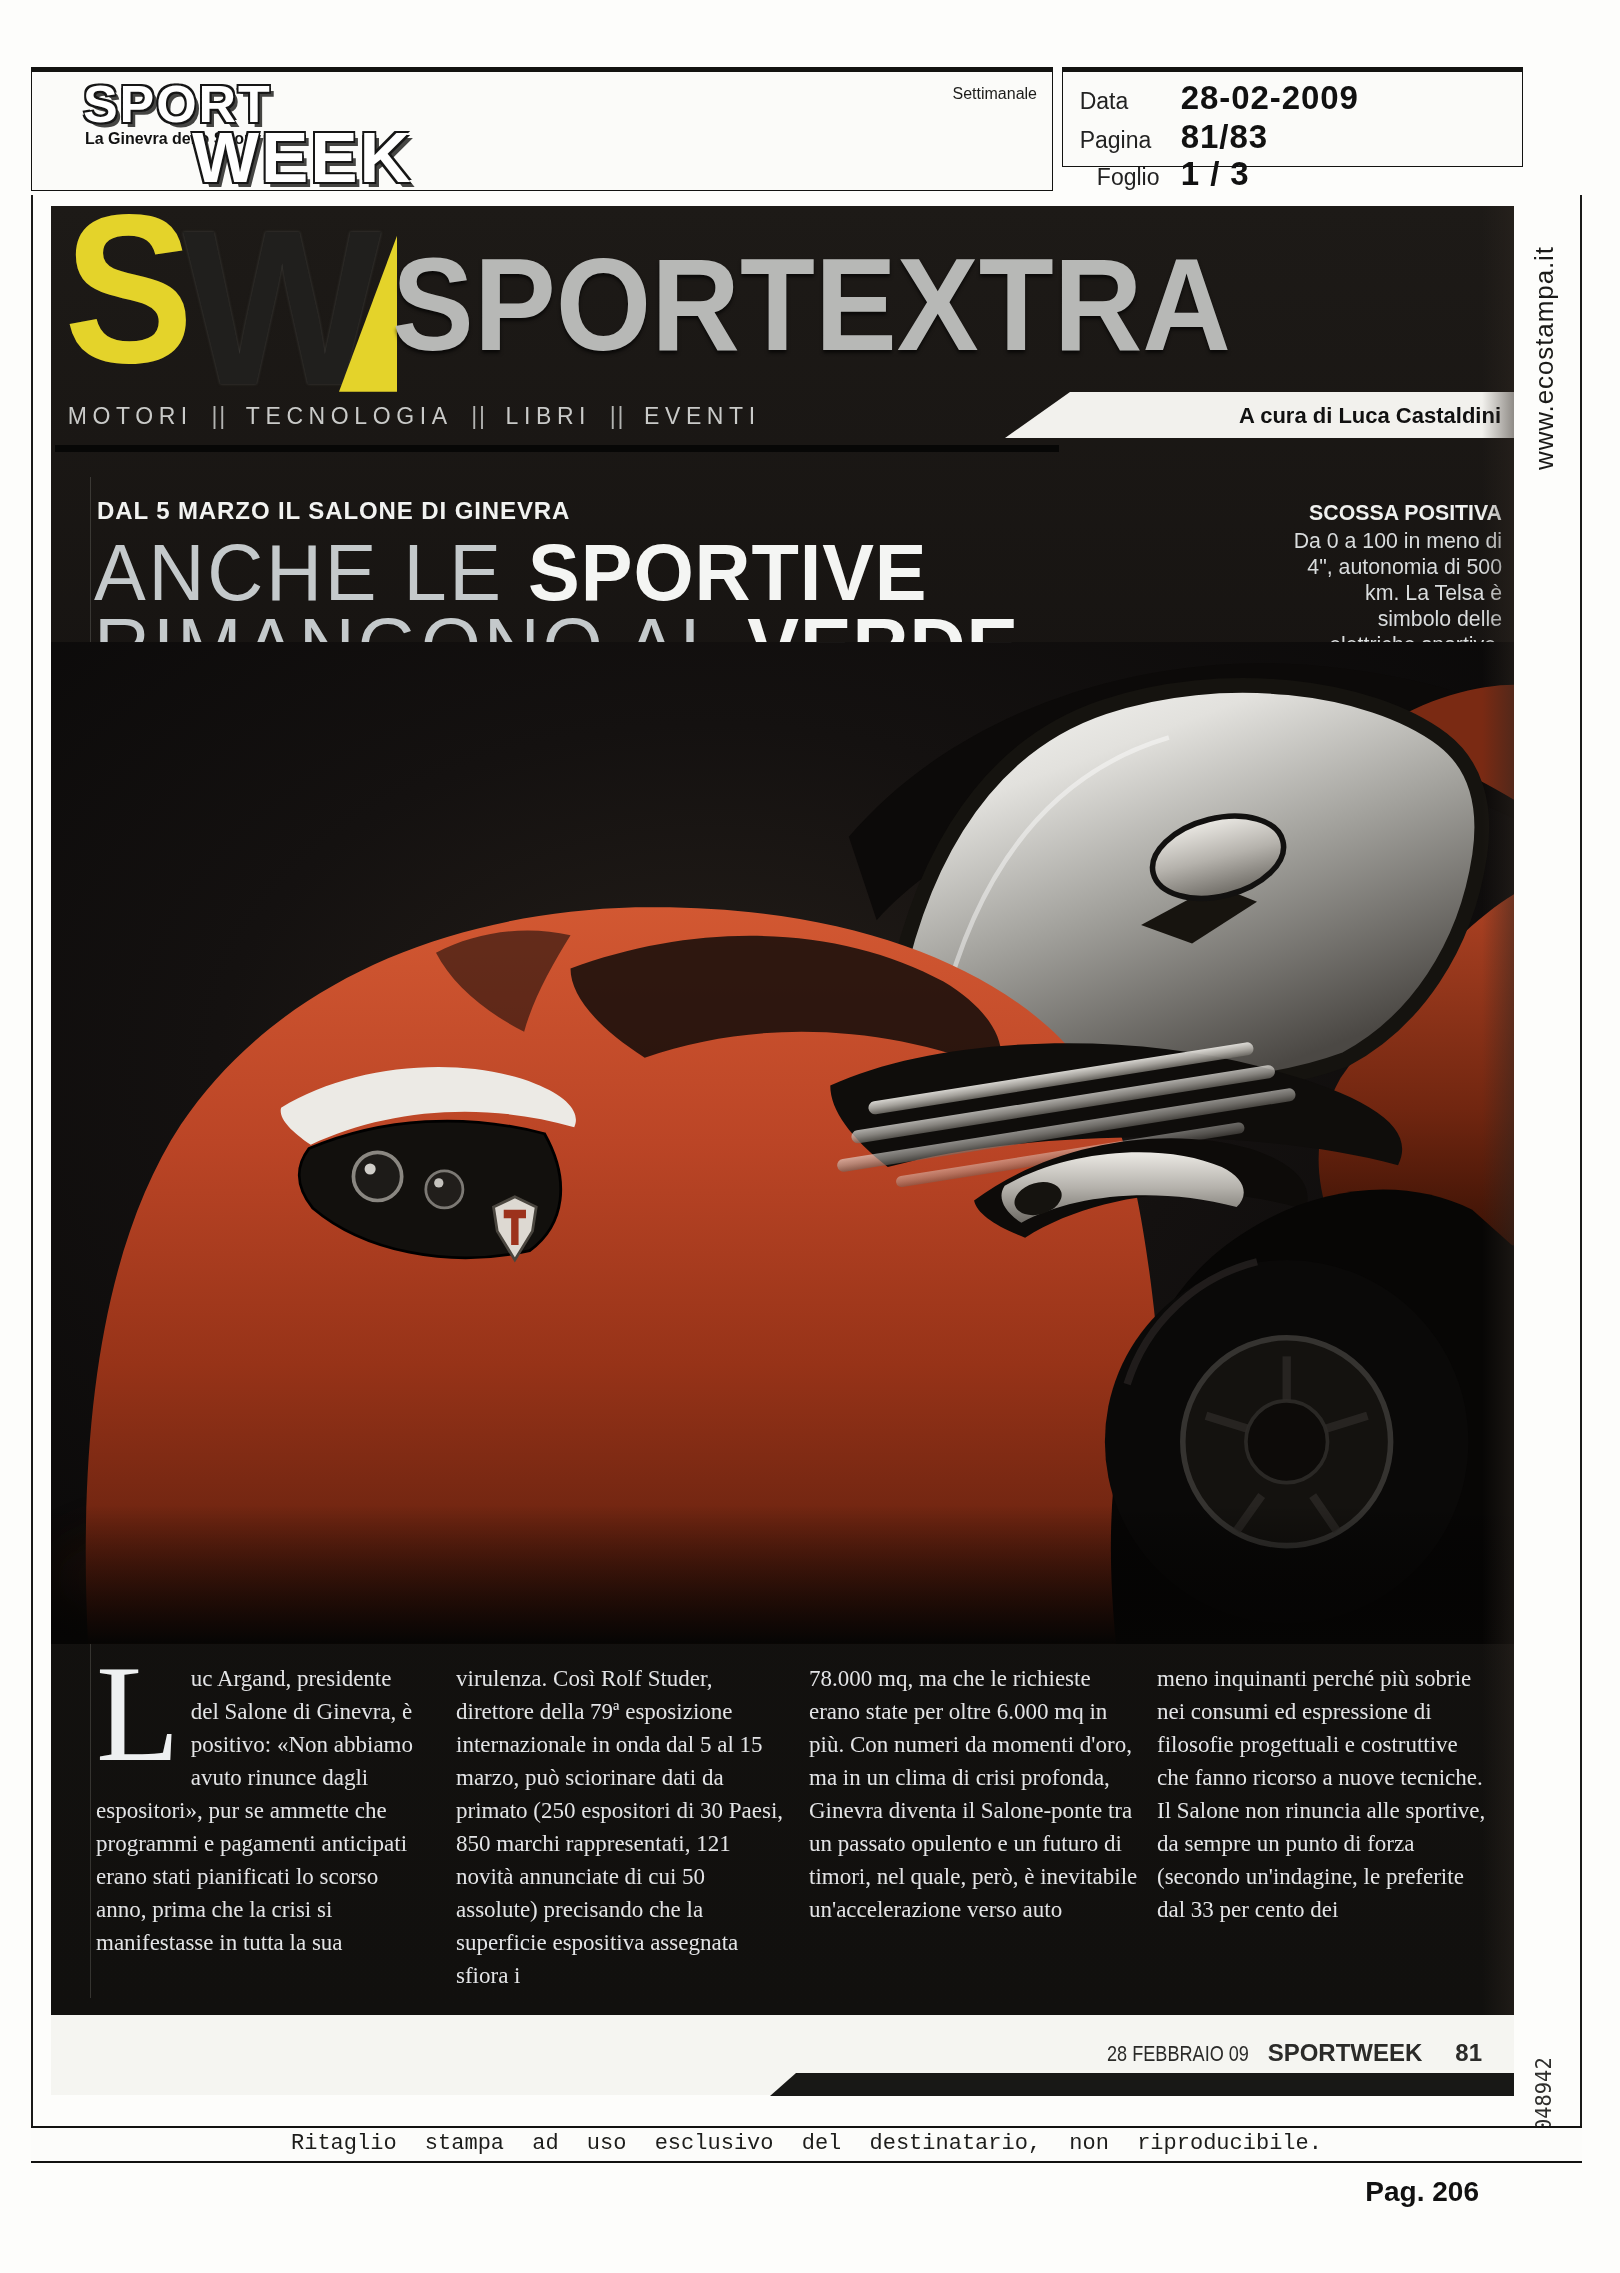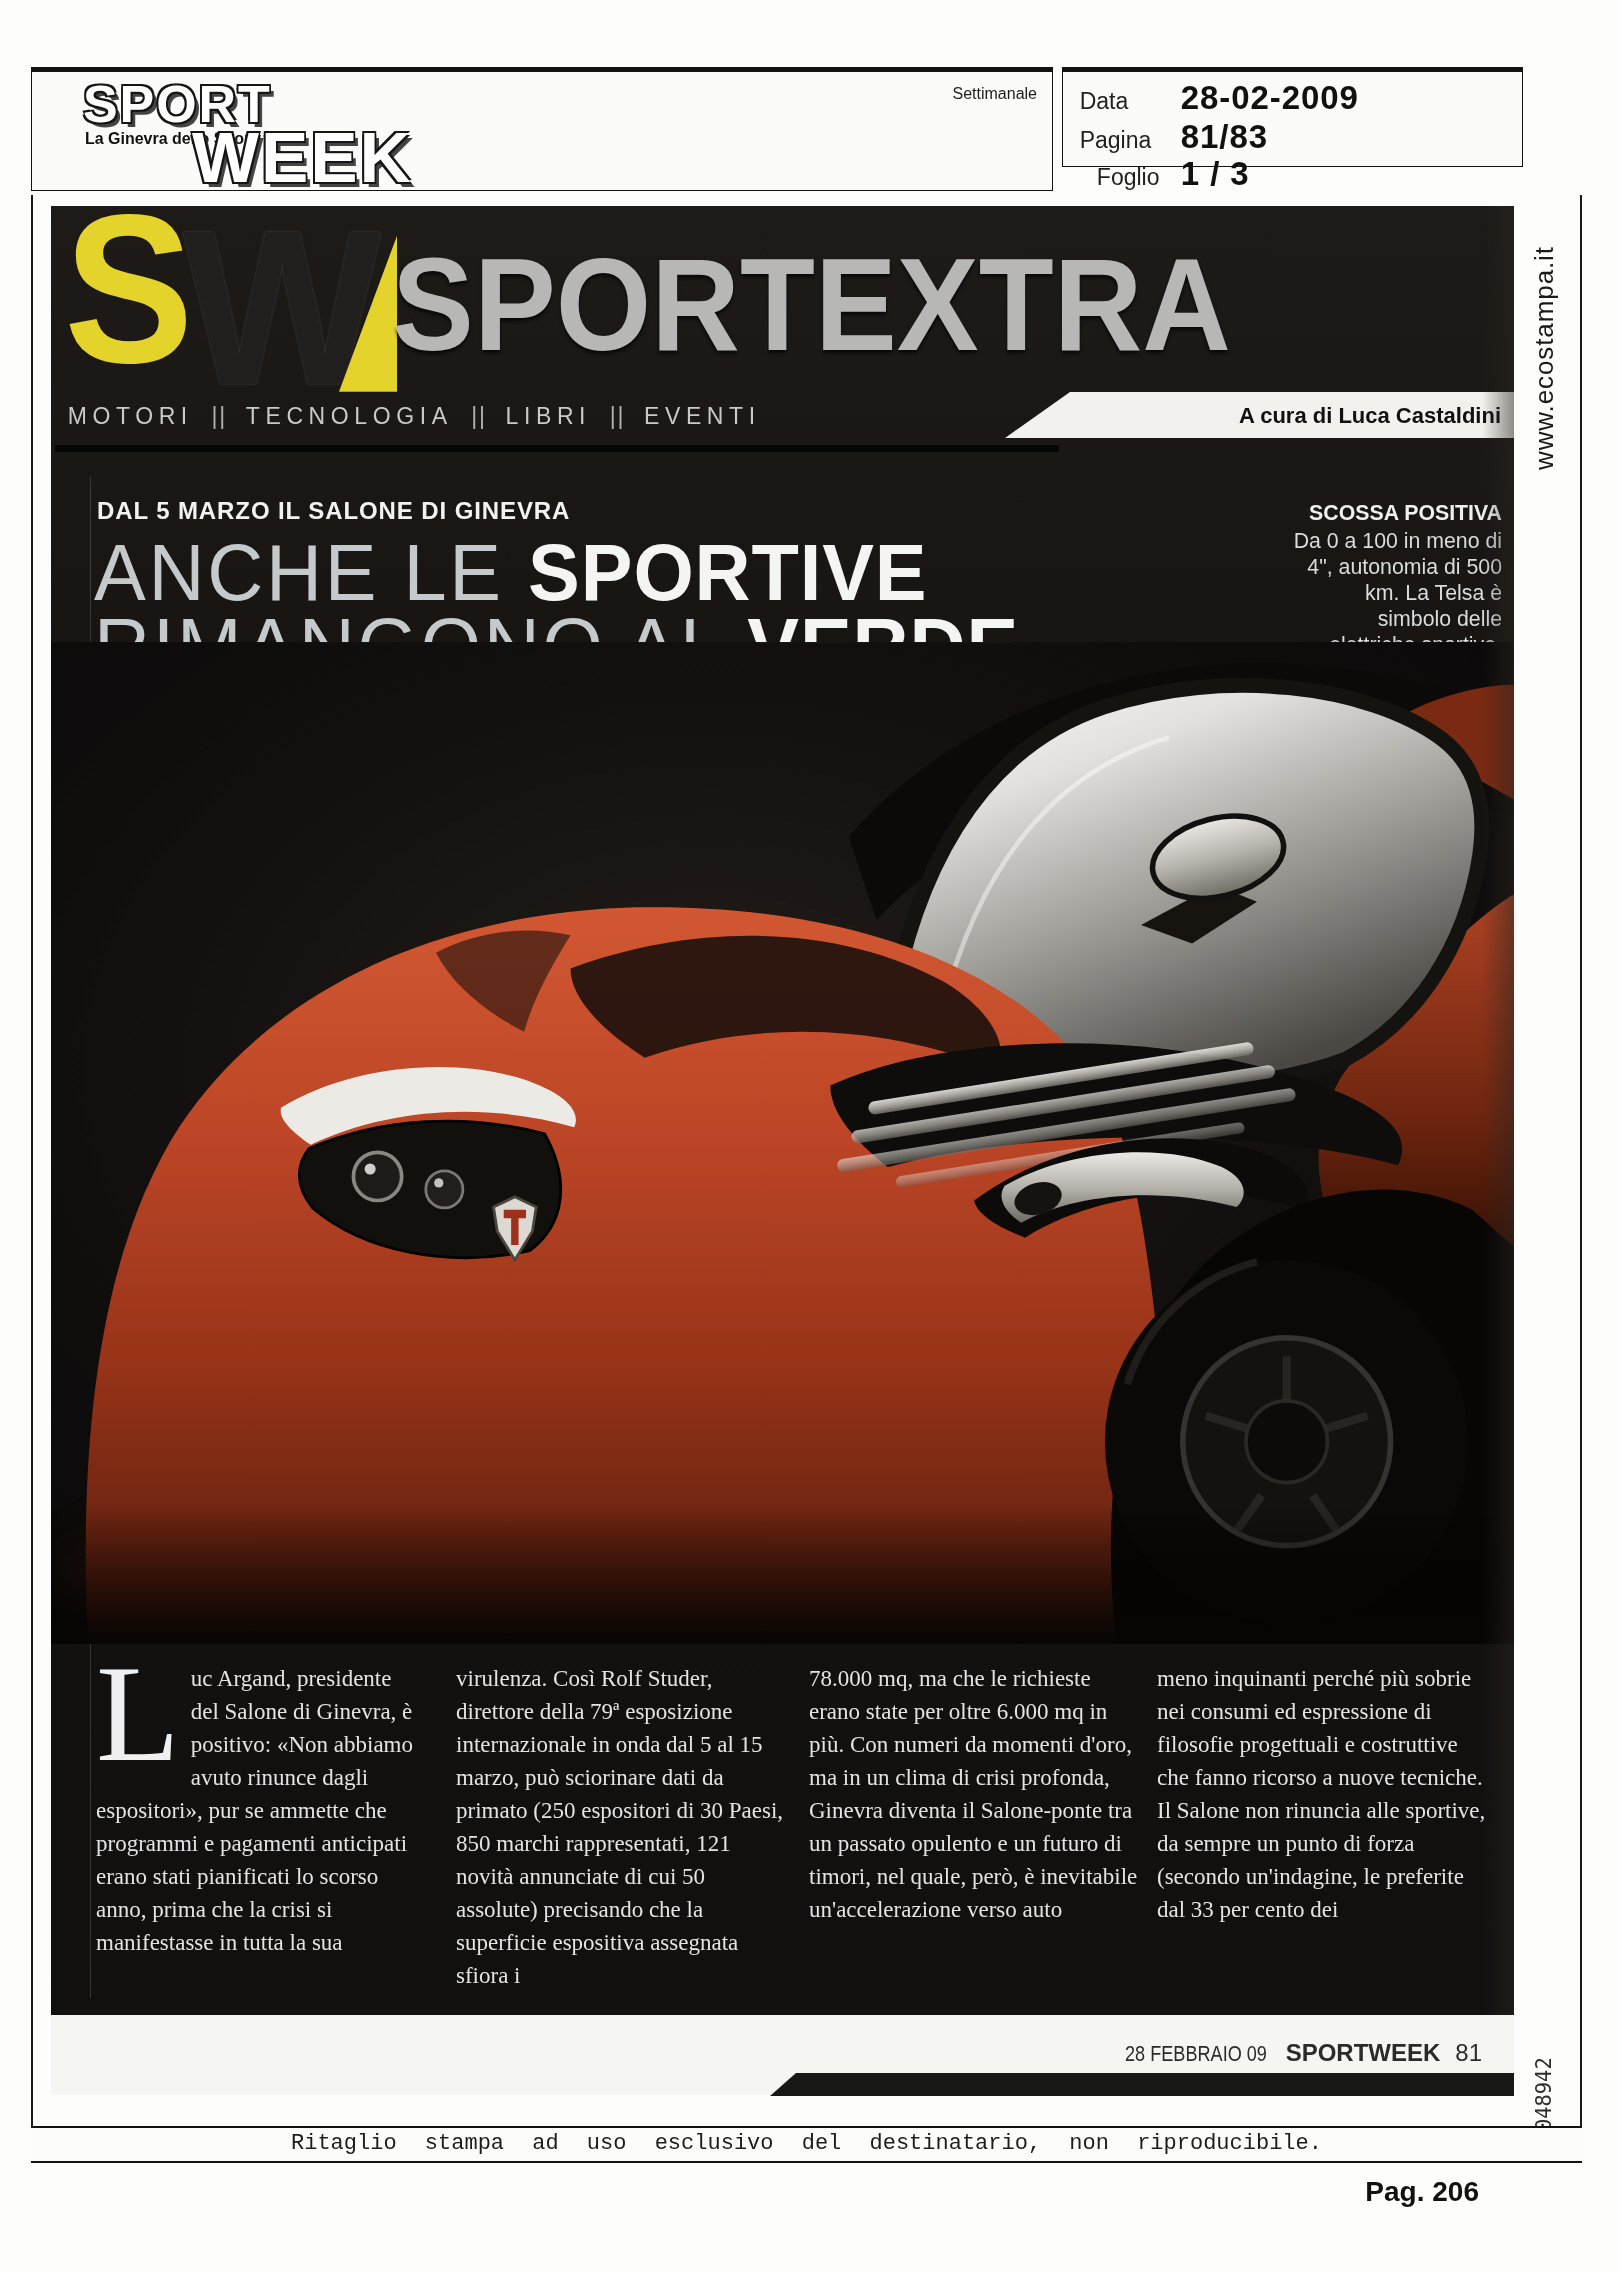--- a/index.html
+++ b/index.html
@@ -79,21 +79,21 @@
   #dropcap { float:left; font-size:137px; line-height:104px; padding-right:11px; color:#eef0f1; font-weight:400; }
 
   
   #mag-footer { position:absolute; left:51px; top:2015px; width:1463px; height:80px; background:#f5f5f1; }
   #footer-left { position:absolute; left:15px; top:20.4px; font-size:26px; font-weight:700; color:#333331; letter-spacing:0.9px; }
   #footer-left .sq { display:inline-block; width:14px; height:14px; background:#77776f; margin:0 8.3px 0 11px;
     box-shadow:inset 0 2.8px 0 #f5f5f1, inset 0 -2.8px 0 #f5f5f1; }
   #footer-right { position:absolute; right:32px; top:24px; font-size:21.3px; color:#2b2b29; white-space:nowrap; }
   #footer-right .f-date { letter-spacing:0px; transform:scaleX(.85); display:inline-block; transform-origin:right; }
   #footer-right .f-brand { font-weight:700; font-size:24px; margin-left:13px; letter-spacing:0px; }
-  #footer-right .f-page { font-weight:400; font-size:24px; margin-left:9px; }
+  #footer-right .f-page { font-weight:700; font-size:24px; margin-left:27px; }
   #footer-bar { position:absolute; left:719px; top:58px; width:744px; height:23px; background:#181816;
     clip-path:polygon(26px 0, 100% 0, 100% 100%, 0 100%); }
 
   
   .vert { position:absolute; writing-mode:vertical-rl; transform:rotate(180deg); color:#1a1a18; }
   #ecostampa { left:1529px; top:210px; height:260px; font-size:26px; font-weight:500; letter-spacing:0.9px; }
   #clip-code { left:1532px; top:1983px; height:148px; font-size:20.4px; font-family:"DejaVu Sans Mono", monospace; color:#2e2e2c; }
 
   
   #disclaimer { position:absolute; left:31px; top:2126px; width:1551px; height:37px; background:#fcfcfa;

